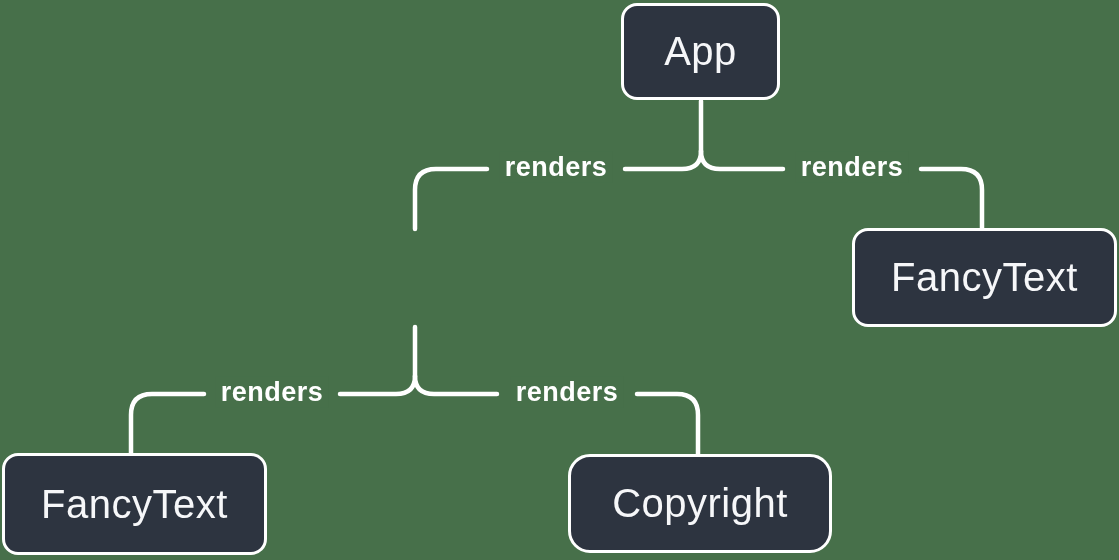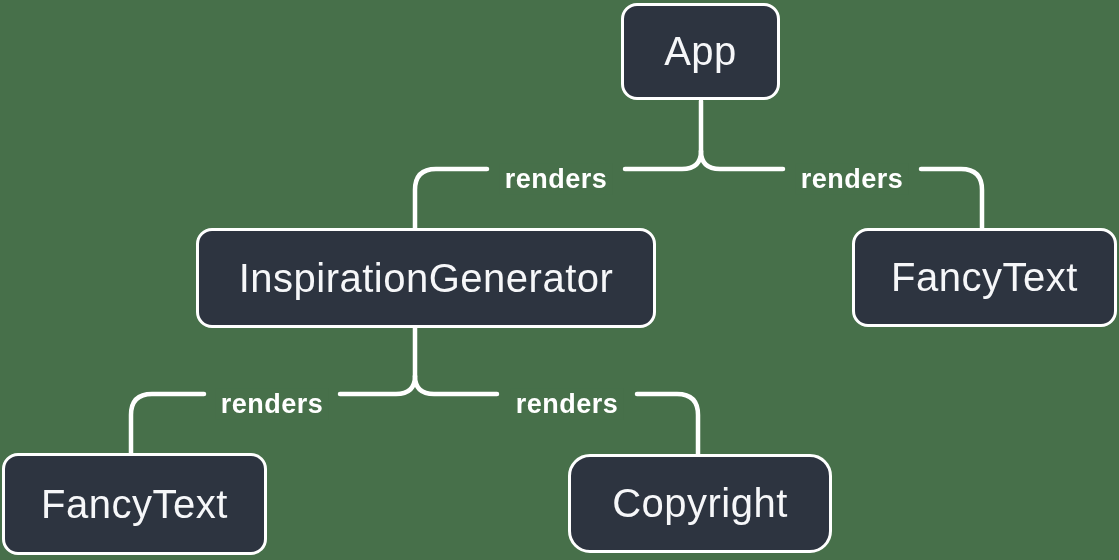--- a/index.html
+++ b/index.html
@@ -53,21 +53,20 @@
   .edge-label {
     position: absolute;
     transform: translate(-50%, -50%);
     color: var(--edge-label-text);
     background: var(--background);
     font-size: 27px;
     font-weight: 700;
     letter-spacing: 0.5px;
     padding: 0 5px;
     white-space: nowrap;
-    margin-top: 12px;
   }
   .edge-label-1 { left: 556px; top: 167px; }
   .edge-label-2 { left: 852px; top: 167px; }
   .edge-label-3 { left: 272px; top: 392px; }
   .edge-label-4 { left: 567px; top: 392px; }
 </style>
 </head>
 <body>
 
 <div class="canvas">
@@ -96,23 +95,20 @@
     <g>
       <path class="edge-path" d="M415 376 Q415 394 434 394 H497"></path>
       <path class="edge-path" d="M637 394 H677 Q698 394 698 415 V455"></path>
     </g>
   </svg>
 
   <div class="node node-app">
     <span>App</span>
   </div>
 
-  <div class="node node-inspiration">
-    <span>InspirationGenerator</span>
-  </div>
 
   <div class="node node-fancytext-top">
     <span>FancyText</span>
   </div>
 
   <div class="node node-fancytext-bot">
     <span>FancyText</span>
   </div>
 
   <div class="node node-copyright">

